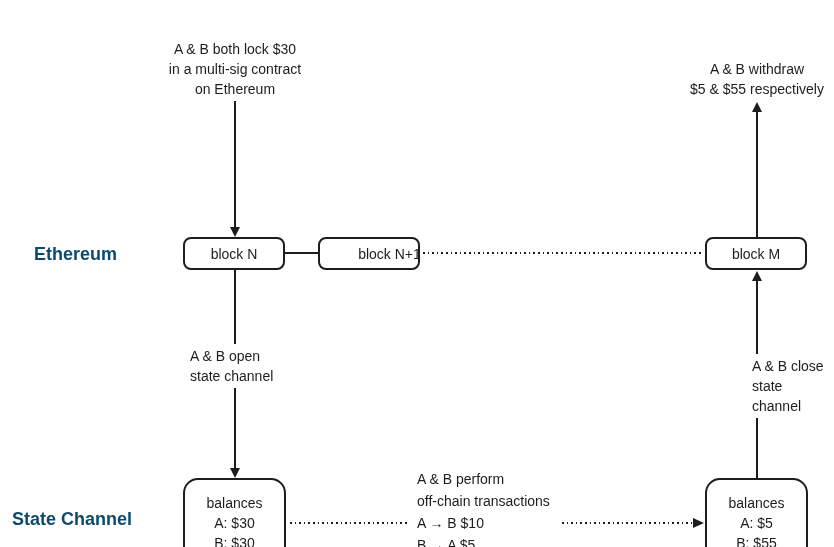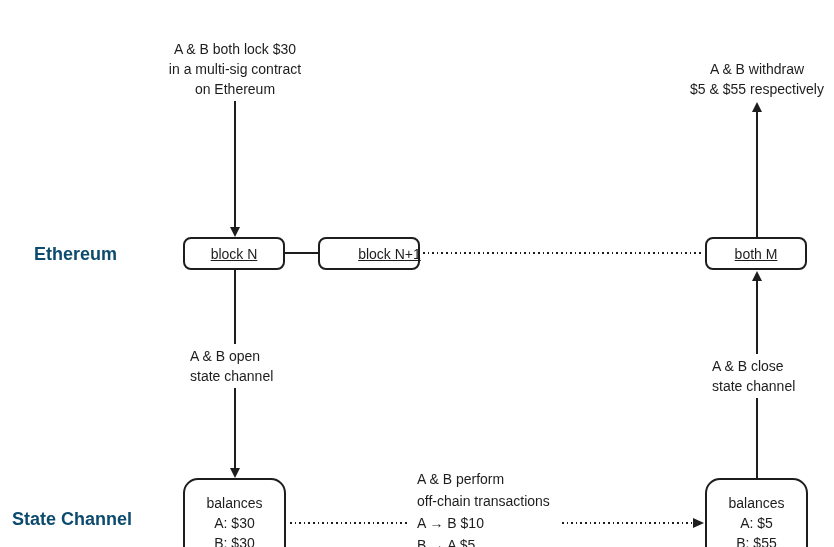--- a/index.html
+++ b/index.html
@@ -8,21 +8,21 @@
   body { font-family:"Liberation Sans","DejaVu Sans",sans-serif; }
   .canvas { position:relative; width:834px; height:547px; background:var(--bg); overflow:hidden;margin-top:26px; }
 
   .txt { position:absolute; font-size:14px; line-height:20px; color:var(--ink); white-space:pre-line; }
   .center { text-align:center; }
   .masked { background:var(--bg); padding:2px 4px; }
   .row-label { position:absolute; font-size:18px; line-height:24px; font-weight:bold; color:#0c4a6e; white-space:nowrap; }
 
   .block { position:absolute; width:102px; height:33px; border:2px solid var(--ink); border-radius:8px;
            background:var(--bg); display:flex; align-items:center; justify-content:center;
-           font-size:14px; color:var(--ink); white-space:nowrap;text-decoration:underline; }
+           font-size:14px; color:var(--ink); white-space:nowrap; }
   .balances { position:absolute; width:103px; height:89px; border:2px solid var(--ink); border-radius:15px;
               background:var(--bg); display:flex; align-items:center; justify-content:center;
               text-align:center; font-size:14px; line-height:20px; color:var(--ink); white-space:pre-line; }
 
   .hline { position:absolute; height:1.5px; background:var(--ink); }
   .vline { position:absolute; width:1.5px; background:var(--ink); }
   .hdots { position:absolute; height:1.6px;
            background-image:repeating-linear-gradient(to right, var(--ink) 0 1.6px, transparent 1.6px 4.6px); }
   .ah { position:absolute; width:0; height:0; }
   .ah.down  { border-left:5px solid transparent; border-right:5px solid transparent; border-top:10px solid var(--ink); }
@@ -43,30 +43,30 @@
   <div class="txt center" style="left:677px; top:33px; width:160px;">A &amp; B withdraw
 $5 &amp; $55 respectively</div>
   <div class="ah up" style="left:752px; top:76px;"></div>
   <div class="vline" style="left:756px; top:85px; height:126px;"></div>
 
   <div class="row-label" style="left:34px; top:216px;">Ethereum</div>
   <div class="block" style="left:183px; top:211px;">block N</div>
   <div class="hline" style="left:285px; top:226px; width:33px;"></div>
   <div class="block" style="left:318px; top:211px;padding-left:41px;">block N+1</div>
   <div class="hdots" style="left:423px; top:226px; width:281px;"></div>
-  <div class="block" style="left:705px; top:211px;">both M</div>
+  <div class="block" style="left:705px; top:211px;">block M</div>
 
   <div class="vline" style="left:234px; top:244px; height:199px;"></div>
   <div class="ah down" style="left:230px; top:442px;"></div>
   <div class="txt masked" style="left:186px; top:318px;">A &amp; B open
 state channel</div>
 
   <div class="ah up" style="left:752px; top:245px;"></div>
   <div class="vline" style="left:756px; top:255px; height:197px;"></div>
-  <div class="txt masked" style="left:708px; top:328px;">A &amp; B close
+  <div class="txt masked" style="left:748px; top:328px;">A &amp; B close
 state channel</div>
 
   <div class="row-label" style="left:12px; top:481px;">State Channel</div>
   <div class="balances" style="left:183px; top:452px;">balances
 A: $30
 B: $30</div>
   <div class="hdots" style="left:290px; top:496px; width:120px;"></div>
   <div class="txt" style="left:417px; top:442px; line-height:22px;">A &amp; B perform
 off-chain transactions
 A → B $10

